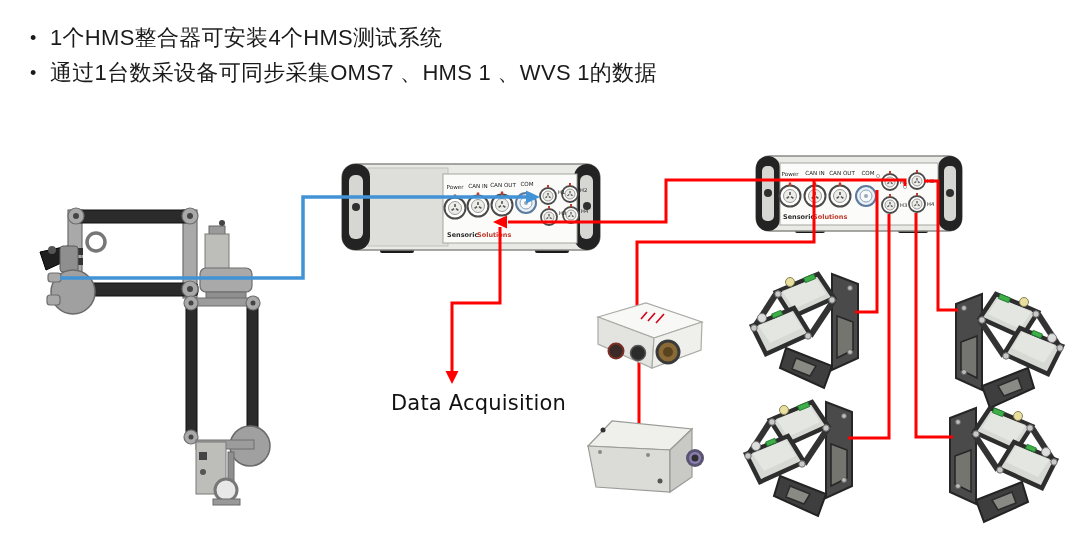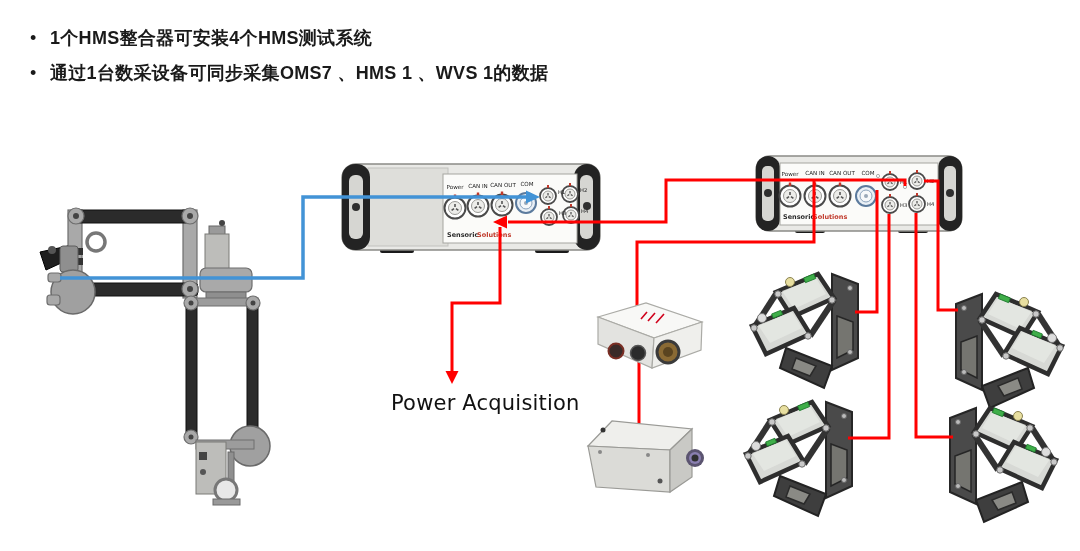--- a/index.html
+++ b/index.html
@@ -2,21 +2,21 @@
 <html style="--cable-red: #FF0000; --cable-blue: #4293D6; --brand-accent: #C0392B; --bg: #FFFFFF;"><head>
 <meta charset="utf-8">
 <style>
   html,body{margin:0;padding:0;background:#fff;}
   .stage{position:relative;width:1080px;height:551px;background:var(--bg,#ffffff);overflow:hidden;
          font-family:"Liberation Sans","DejaVu Sans",sans-serif;}
   .stage svg{position:absolute;left:0;top:0;}
   .bullets{position:absolute;left:30px;top:26px;}
   .bullet-row{display:flex;align-items:flex-start;margin-bottom:11px;}
   .bullet-dot{width:20px;font-size:18px;line-height:24px;color:#1a1a1a;}
-  .bullet-text{font-size:18px;line-height:24px;font-weight:700;color:#1a1a1a;letter-spacing:.3px;}
+  .bullet-text{font-size:22px;line-height:24px;font-weight:400;color:#1a1a1a;letter-spacing:.3px;}
   .daq-label{position:absolute;left:391px;top:391px;font-size:21px;font-weight:500;
              color:#111;letter-spacing:.2px;font-family:"DejaVu Sans","Liberation Sans",sans-serif;}
   
   svg text{font-family:"DejaVu Sans","Liberation Sans",sans-serif;fill:#222;}
   .port-label{font-size:5.6px;text-anchor:middle;}
   .h-label{font-size:5.2px;text-anchor:start;}
   .brand{font-size:6.5px;font-weight:bold;}
   .brand-red{fill:var(--brand-accent,#C0392B);}
   .brand-dark{fill:#2b2b2b;}
   .cable-red{stroke:var(--cable-red,#FF0000);stroke-width:3;fill:none;}
@@ -255,14 +255,14 @@
       <circle cx="695" cy="458" r="9" fill="#5B5470"></circle>
       <circle cx="695" cy="458" r="6" fill="#8A7FB0"></circle>
       <circle cx="695" cy="458" r="3.5" fill="#2F2F2F"></circle>
       <circle cx="600" cy="452" r="2" fill="#888"></circle>
       <circle cx="648" cy="455" r="2" fill="#888"></circle>
       <circle cx="660" cy="481" r="2.5" fill="#555"></circle>
       <circle cx="603" cy="430" r="2.5" fill="#333"></circle>
     </g>
   </svg>
 
-  <div class="daq-label">Power Acquisition</div>
+  <div class="daq-label">Data Acquisition</div>
 </div>
 
 </body></html>

